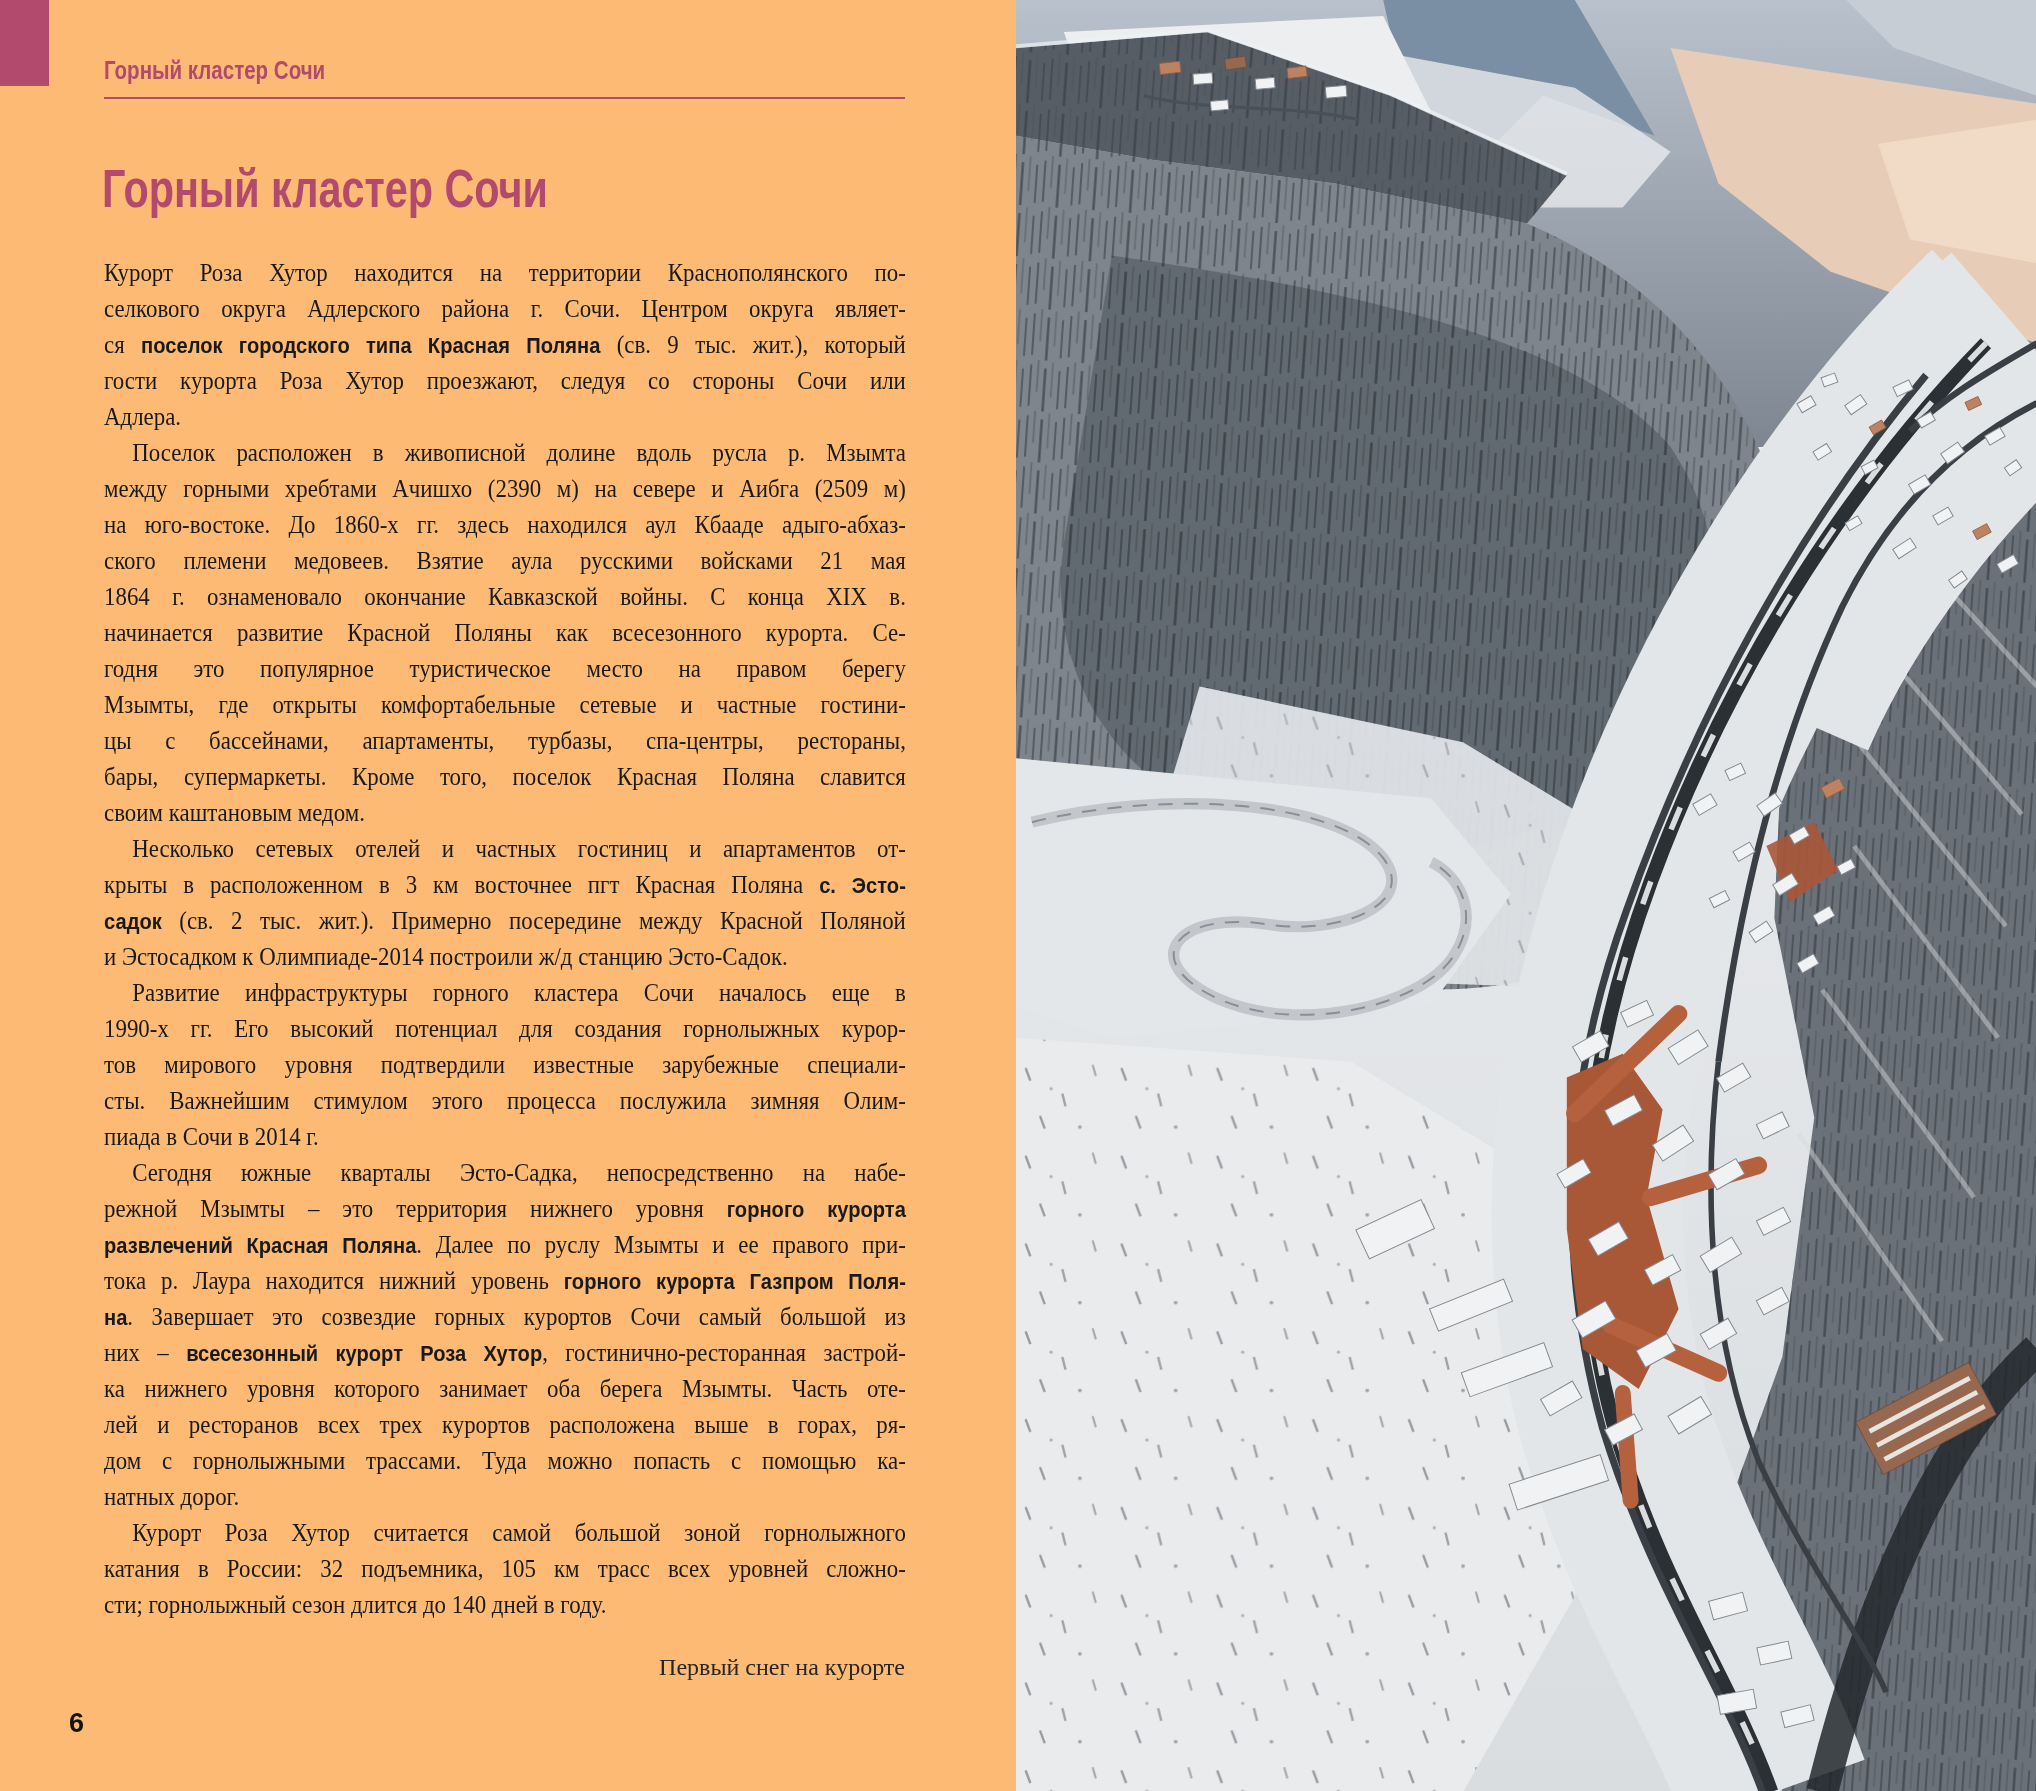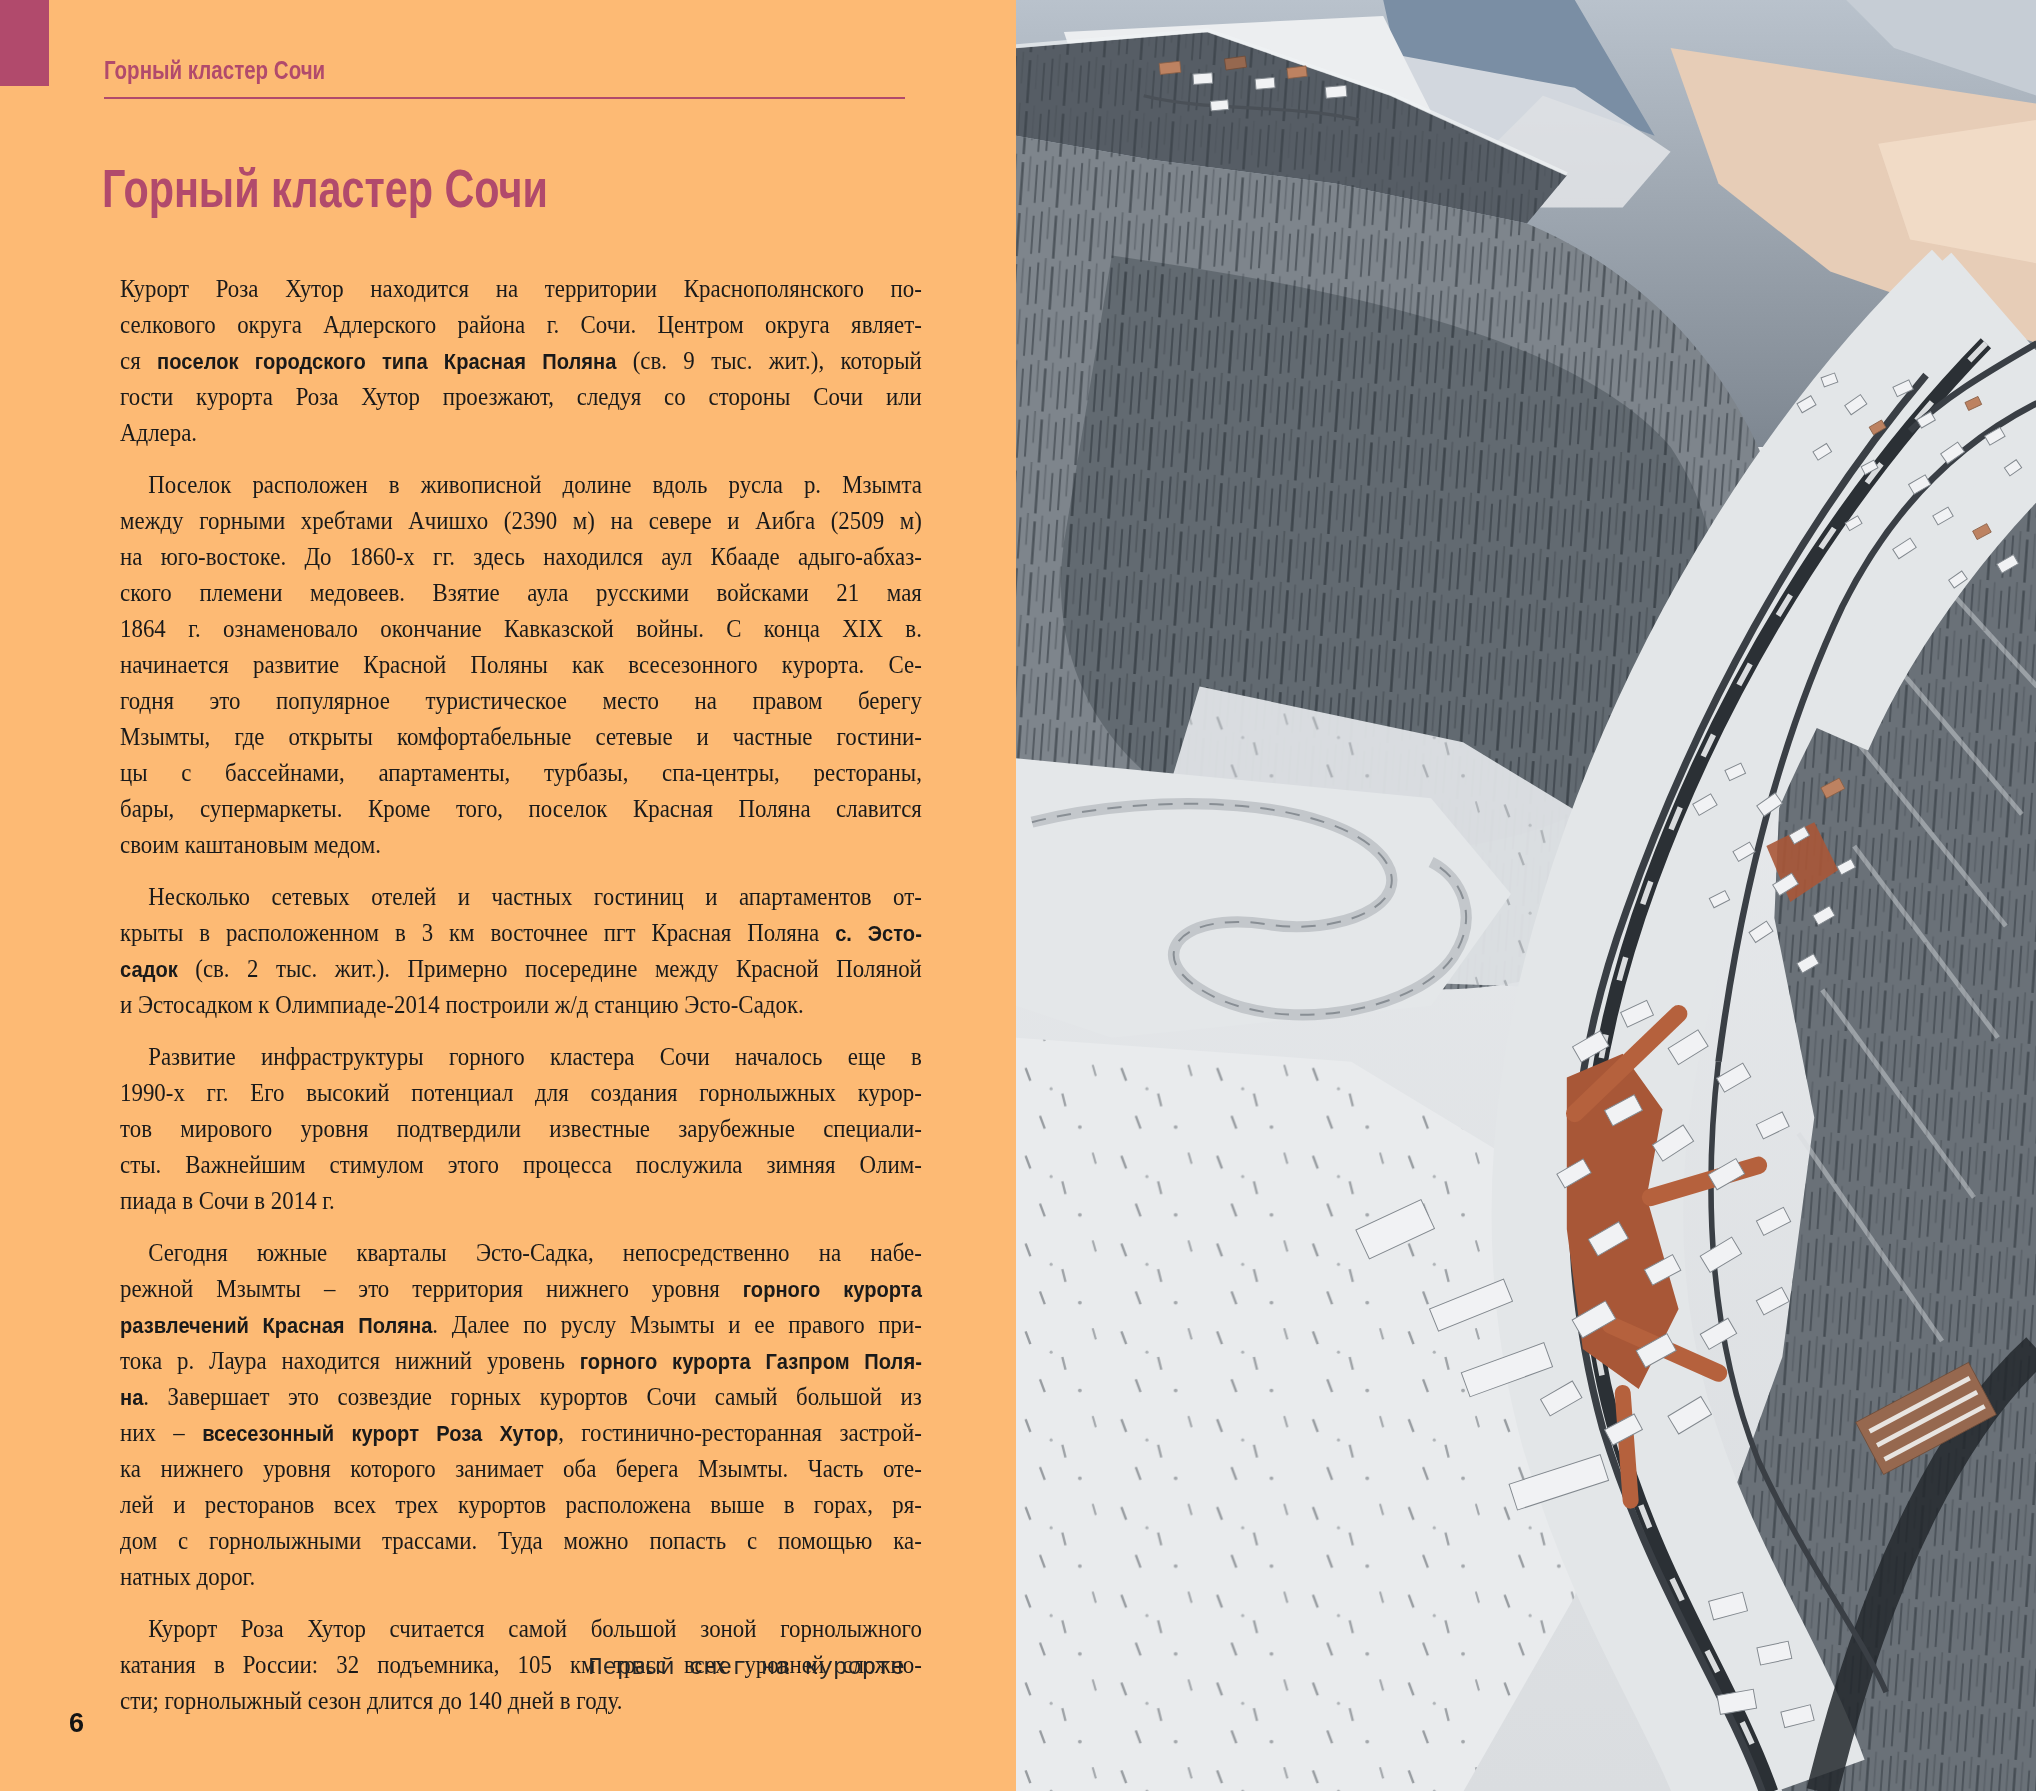--- a/index.html
+++ b/index.html
@@ -14,32 +14,32 @@
     font-family:"Liberation Sans", sans-serif; font-weight:bold; font-size:25px;
     color:var(--accent); transform:scaleX(.82); transform-origin:0 0; white-space:nowrap;
   }
   .head-rule { position:absolute; left:104px; top:97px; width:801px; height:2.4px; background:var(--accent); }
   .main-title {
     position:absolute; left:102px; top:158px;
     font-family:"Liberation Sans", sans-serif; font-weight:bold; font-size:53px;
     color:var(--accent); transform:scaleX(.78); transform-origin:0 0; white-space:nowrap;
   }
   .body-text { position:absolute; left:104px; top:255px; width:801px; }
-  .para { margin:16px; }
+  .para { margin:0; }
   .line {
     width:911px; transform:scaleX(.8802); transform-origin:0 0;
     font-size:26px; line-height:36px; color:var(--ink);
   }
   .jline { text-align:justify; text-align-last:justify; }
   .lline { text-align:left; }
   .indent { text-indent:32px; }
   .b { font-family:"Liberation Sans", sans-serif; font-weight:bold; font-size:.88em; }
   .photo-caption {
     position:absolute; left:104px; top:1654px; width:801px; text-align:right;
-    font-family:Liberation Mono, monospace; font-size:24px; color:#262626;
+    font-family:Liberation Serif, serif; font-size:24px; color:#262626;
   }
   .page-number {
     position:absolute; left:69px; top:1708px;
     font-family:"Liberation Sans", sans-serif; font-weight:bold; font-size:27px; color:#141414;
   }
   .photo { position:absolute; left:1016px; top:0; width:1021px; height:1792px; }
   .photo svg { display:block; width:100%; height:100%; }
   .bw { fill:#f1f2f4; stroke:#82888e; stroke-width:1.2; }
   .bt { fill:#bd8261; stroke:#8a5f46; stroke-width:1; }
   .bb { fill:#96684f; stroke:#6e4c39; stroke-width:1; }

